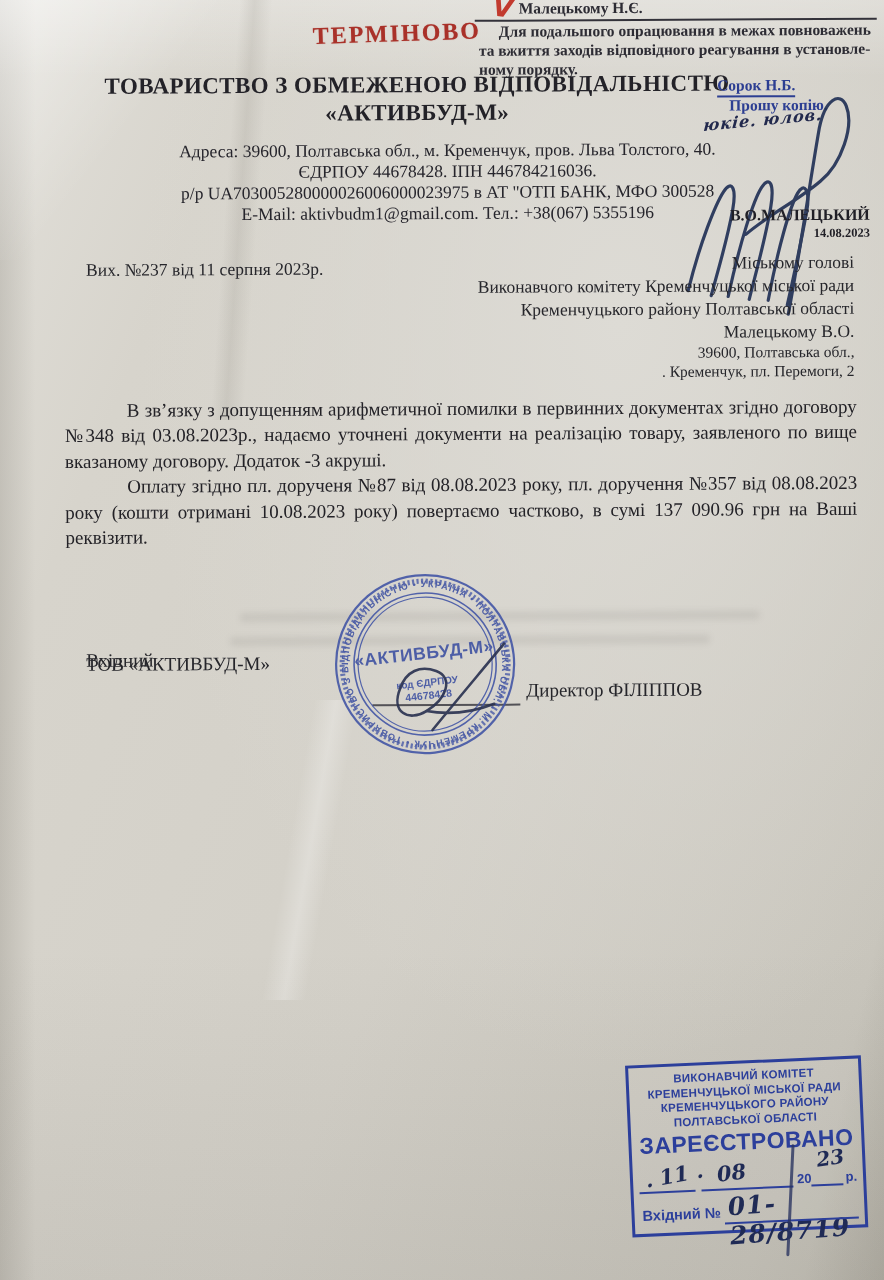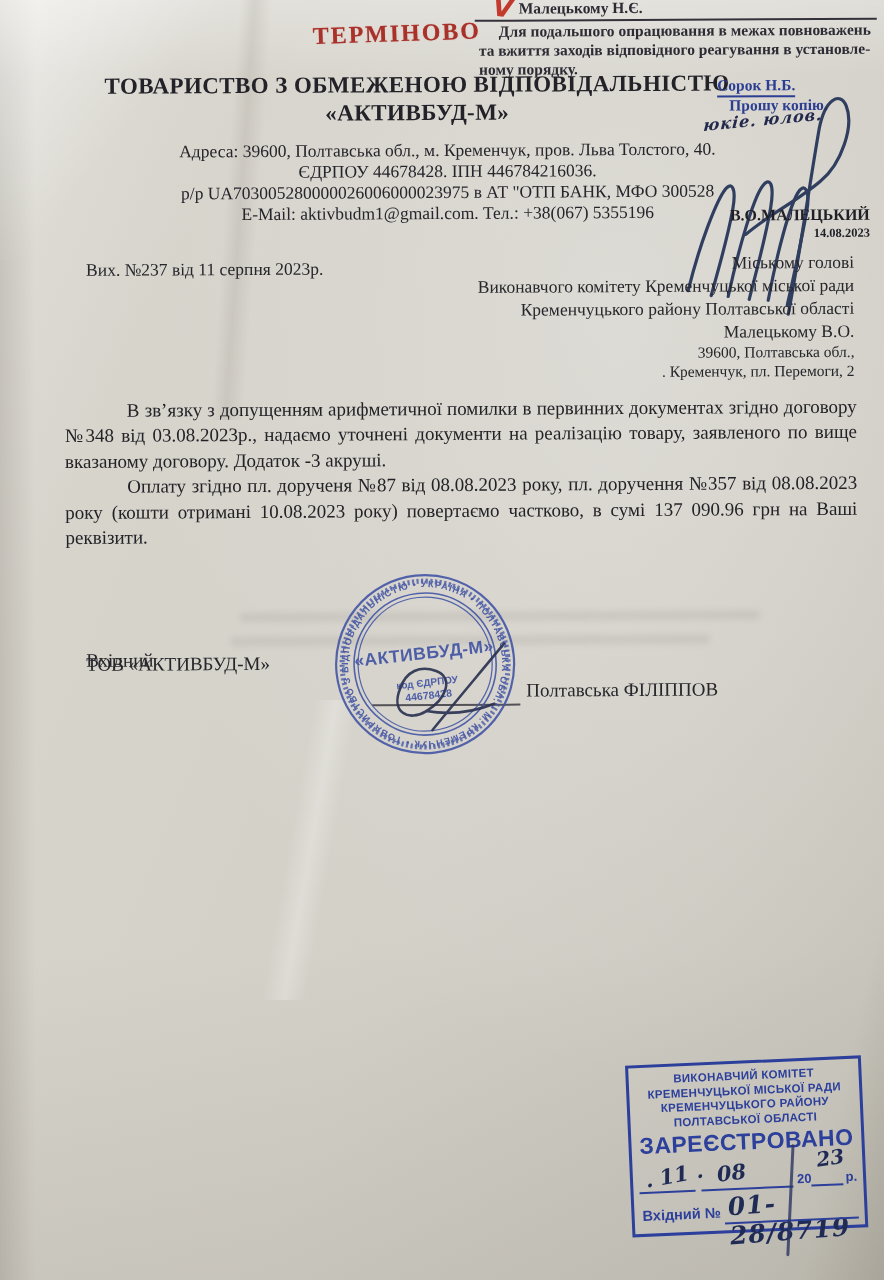--- a/index.html
+++ b/index.html
@@ -151,21 +151,21 @@
     <div class="abs" id="body-text">
       <p>В зв’язку з допущенням арифметичної помилки в первинних документах згідно договору №348 від 03.08.2023р., надаємо уточнені документи на реалізацію товару, заявленого по вище вказаному договору. Додаток -3 акруші.</p>
       <p>Оплату згідно пл. дорученя №87 від 08.08.2023 року, пл. доручення №357 від 08.08.2023 року (кошти отримані 10.08.2023 року) повертаємо частково, в сумі 137 090.96 грн на Ваші реквізити.</p>
     </div>
 
     <div class="abs smudge" style="left:240px;top:612px;width:520px;"></div>
     <div class="abs smudge" style="left:230px;top:636px;width:480px;"></div>
 
     <div class="abs" id="position1">Вхідний</div>
     <div class="abs" id="position2">ТОВ «АКТИВБУД-М»</div>
-    <div class="abs" id="signer-bottom">Полтавська ФІЛІППОВ</div>
+    <div class="abs" id="signer-bottom">Директор ФІЛІППОВ</div>
     <div class="abs" id="sign-line"></div>
 
     <svg class="abs" style="left:322px;top:556px;" width="206" height="216" viewBox="0 0 206 216">
       <g transform="rotate(-6 103 108)" opacity="0.9">
         <circle cx="103" cy="108" r="89" fill="none" stroke="#4356a6" stroke-width="2.2"></circle>
         <circle cx="103" cy="108" r="83" fill="none" stroke="#4356a6" stroke-width="5" stroke-dasharray="2.2,2.4" opacity="0.85"></circle>
         <circle cx="103" cy="108" r="71" fill="none" stroke="#4356a6" stroke-width="1.6"></circle>
         <circle cx="103" cy="108" r="67" fill="none" stroke="#4356a6" stroke-width="1.2"></circle>
         <path id="ringPath" fill="none" d="M 103,108 m -77,0 a 77,77 0 1,1 154,0 a 77,77 0 1,1 -154,0"></path>
         <text font-size="9.2" font-weight="bold" fill="#3f52a2" letter-spacing="1.1">

